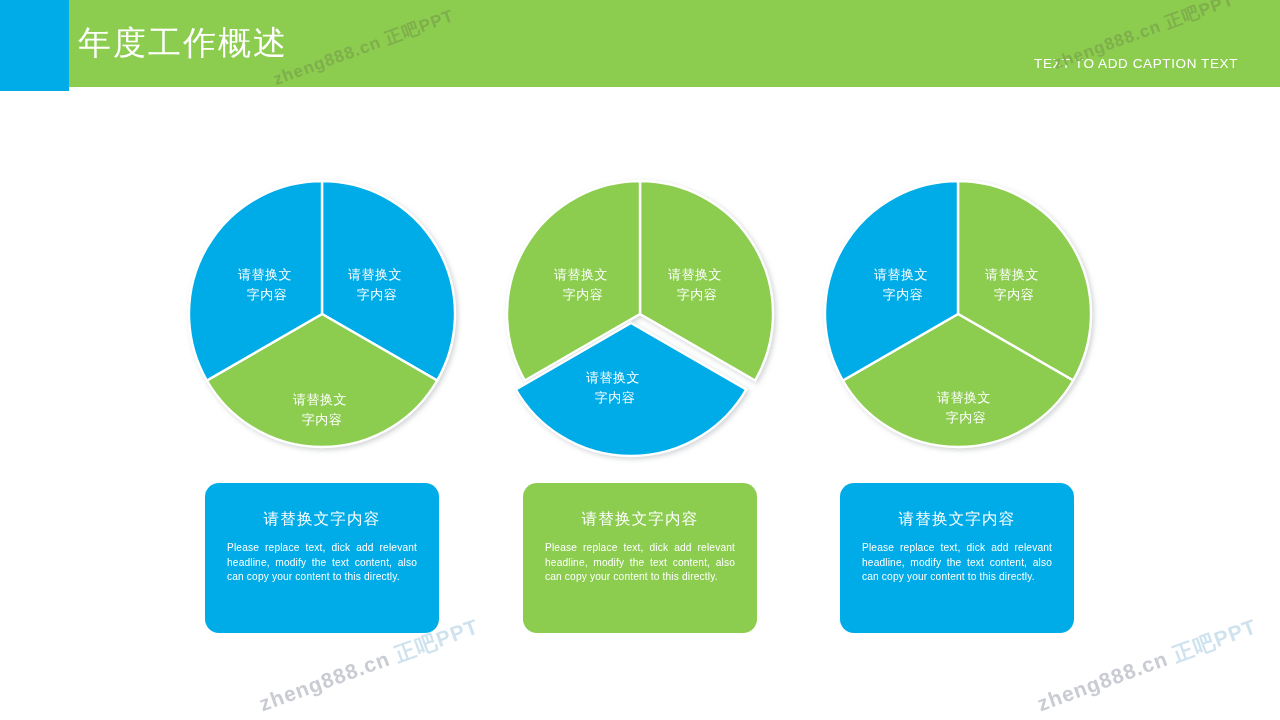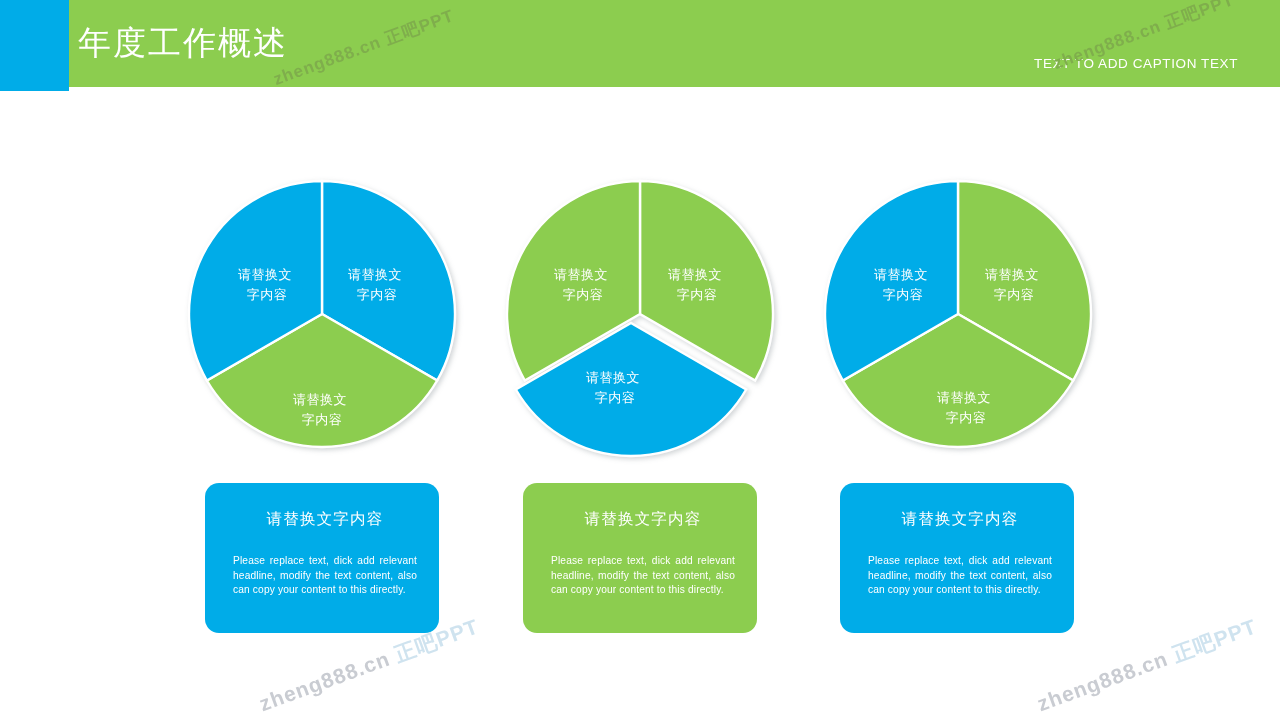--- a/index.html
+++ b/index.html
@@ -40,33 +40,33 @@
     font-size:13px; fill:#ffffff; text-anchor:middle;
     letter-spacing:0.5px;
   }
   #pie1 { left:182px; top:174px; }
   #pie2 { left:500px; top:174px; }
   #pie3 { left:818px; top:174px; }
 
   
   .card {
     position:absolute; width:234px; height:150px;
-    border-radius:14px; padding:26px 22px 0 28px;
+    border-radius:14px; padding:26px 22px 0 22px;
   }
   .card.blue  { background:#00ace8; }
   .card.green { background:#8ccd4f; }
   #card1 { left:205px; top:483px; }
   #card2 { left:523px; top:483px; }
   #card3 { left:840px; top:483px; }
   .card-title {
     font-size:15.5px; color:#ffffff; text-align:center;
     letter-spacing:1.2px; line-height:20px;
   }
   .card-body {
-    margin-top:25px;
+    margin-top:12px;
     font-size:10.2px; color:#ffffff; line-height:14.5px;
     text-align:justify; letter-spacing:0.15px;
   }
 
   
   .wm {
     position:absolute; white-space:nowrap;
     font-size:21px; font-weight:bold; letter-spacing:1px;
     transform:rotate(-20deg); transform-origin:left bottom;
     pointer-events:none; user-select:none;

